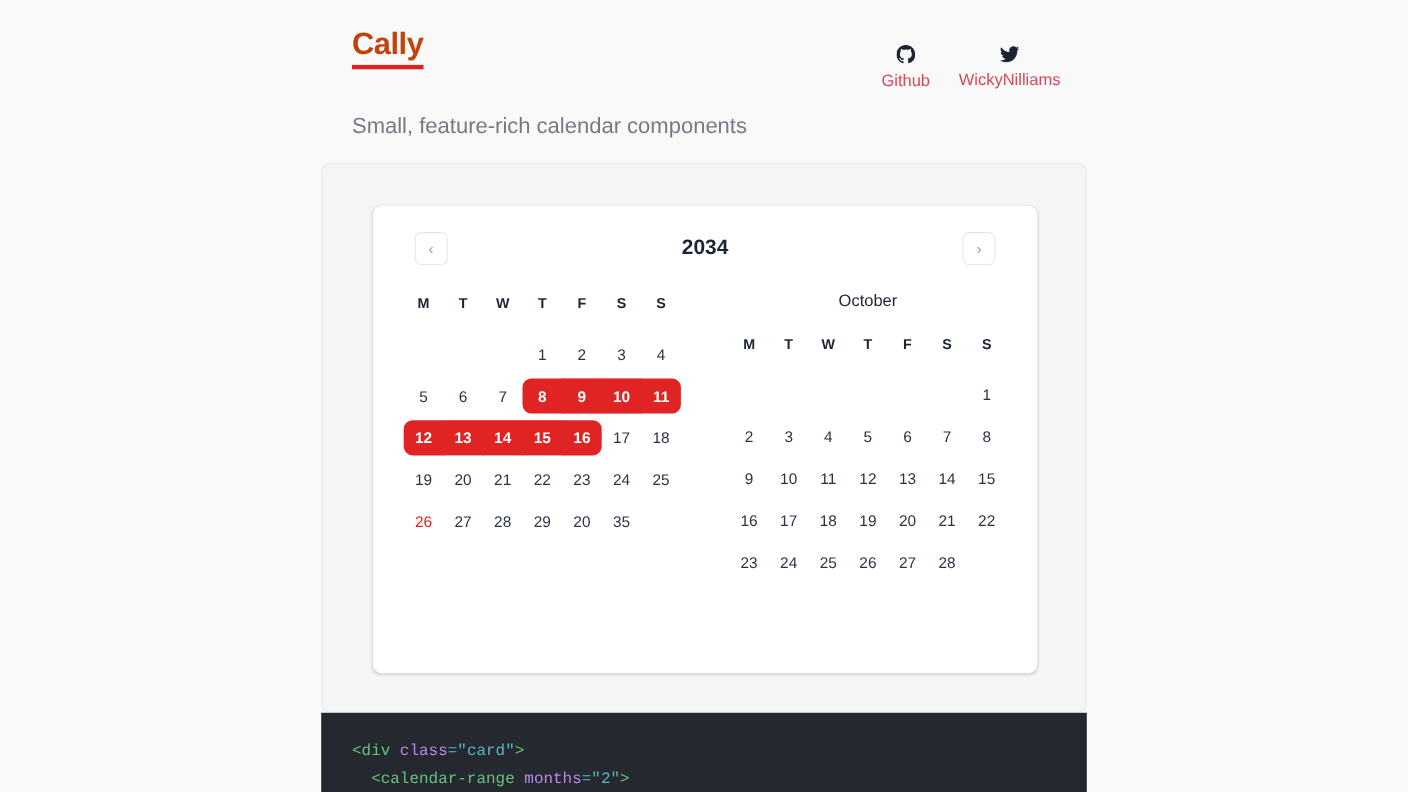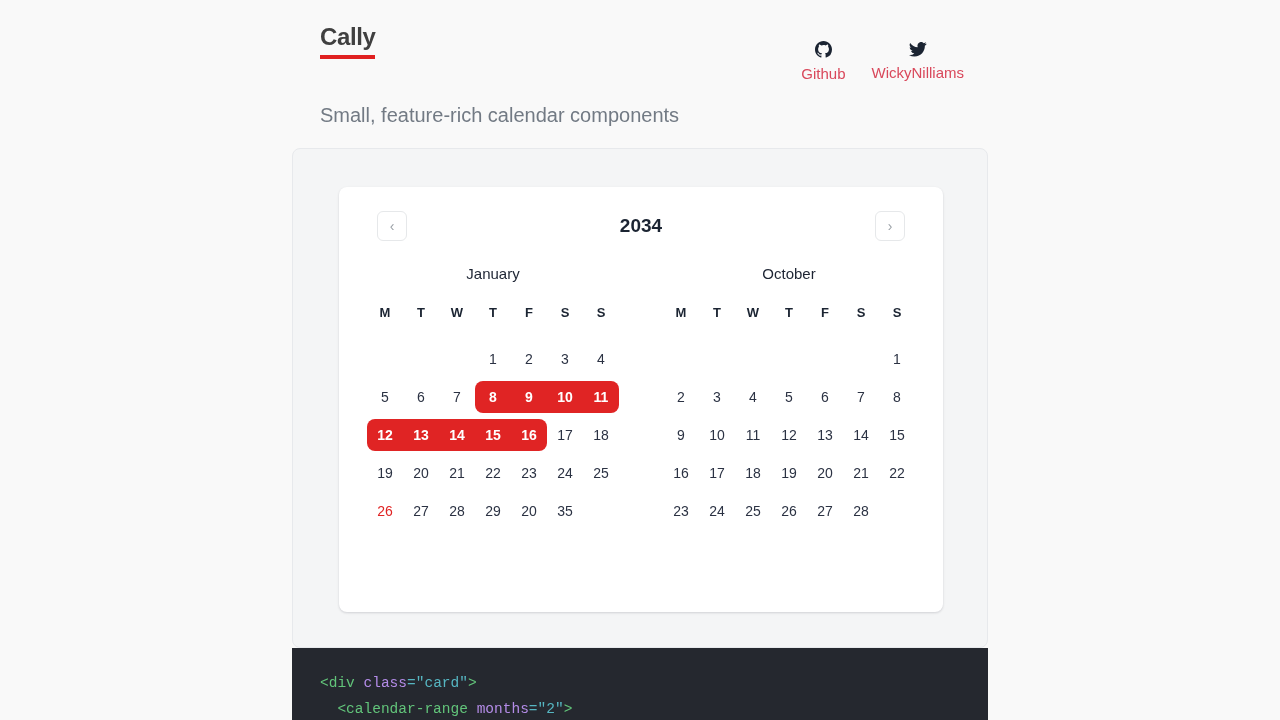--- a/index.html
+++ b/index.html
@@ -30,23 +30,23 @@
     width: 644px;
   }
 
   .header-row {
     display: flex;
     align-items: flex-start;
     justify-content: space-between;
   }
 
   .brand {
-    font-size: 24px;
+    font-size: 28px;
     font-weight: bold;
-    color: #404040;
+    color: #c2410c;
     letter-spacing: -0.4px;
     line-height: 1.12;
     display: inline-block;
     border-bottom: 4px solid #e02020;
     padding-bottom: 4px;
   }
 
   .header-links {
     display: flex;
     align-items: center;
@@ -267,21 +267,20 @@
     <div class="calendar-card">
 
       <div class="cal-topbar">
         <button class="nav-btn">‹</button>
         <div class="cal-year">2034</div>
         <button class="nav-btn">›</button>
       </div>
 
       <div class="months">
           <div class="month">
-            <div class="month-name">January</div>
             <div class="weekday-row">
               <div class="weekday">M</div>
               <div class="weekday">T</div>
               <div class="weekday">W</div>
               <div class="weekday">T</div>
               <div class="weekday">F</div>
               <div class="weekday">S</div>
               <div class="weekday">S</div>
             </div>
             <div class="days-grid">

